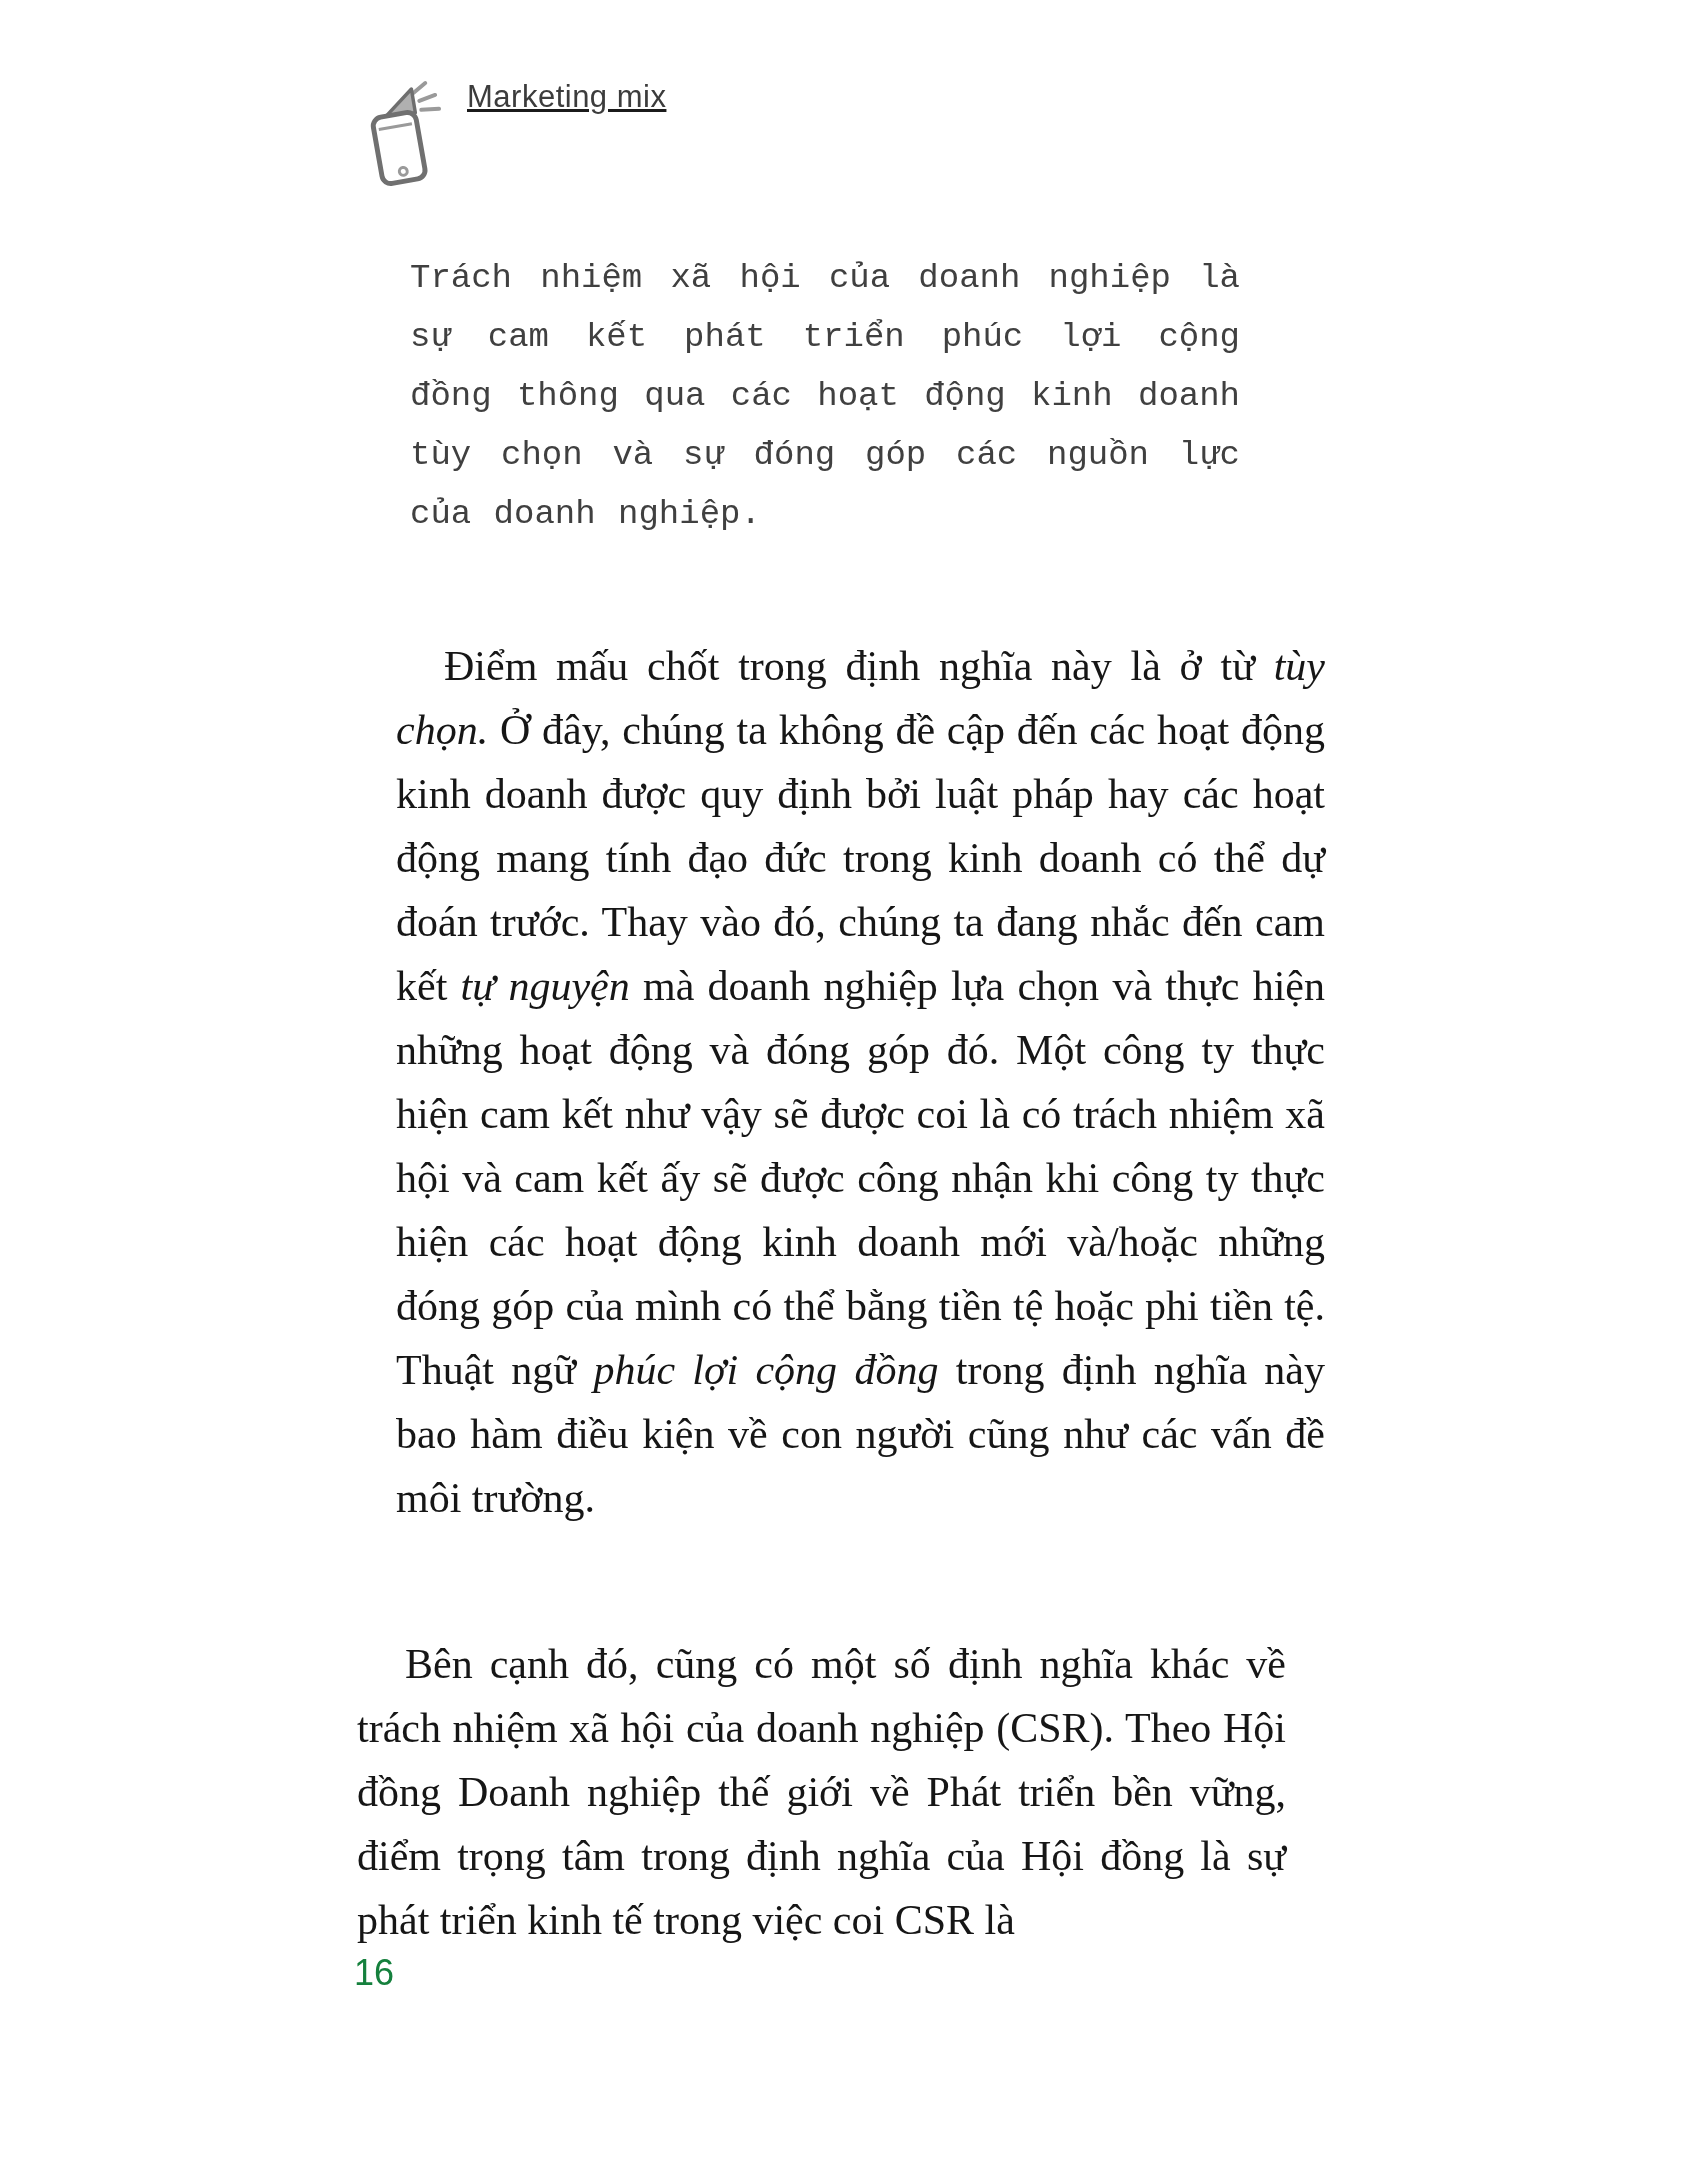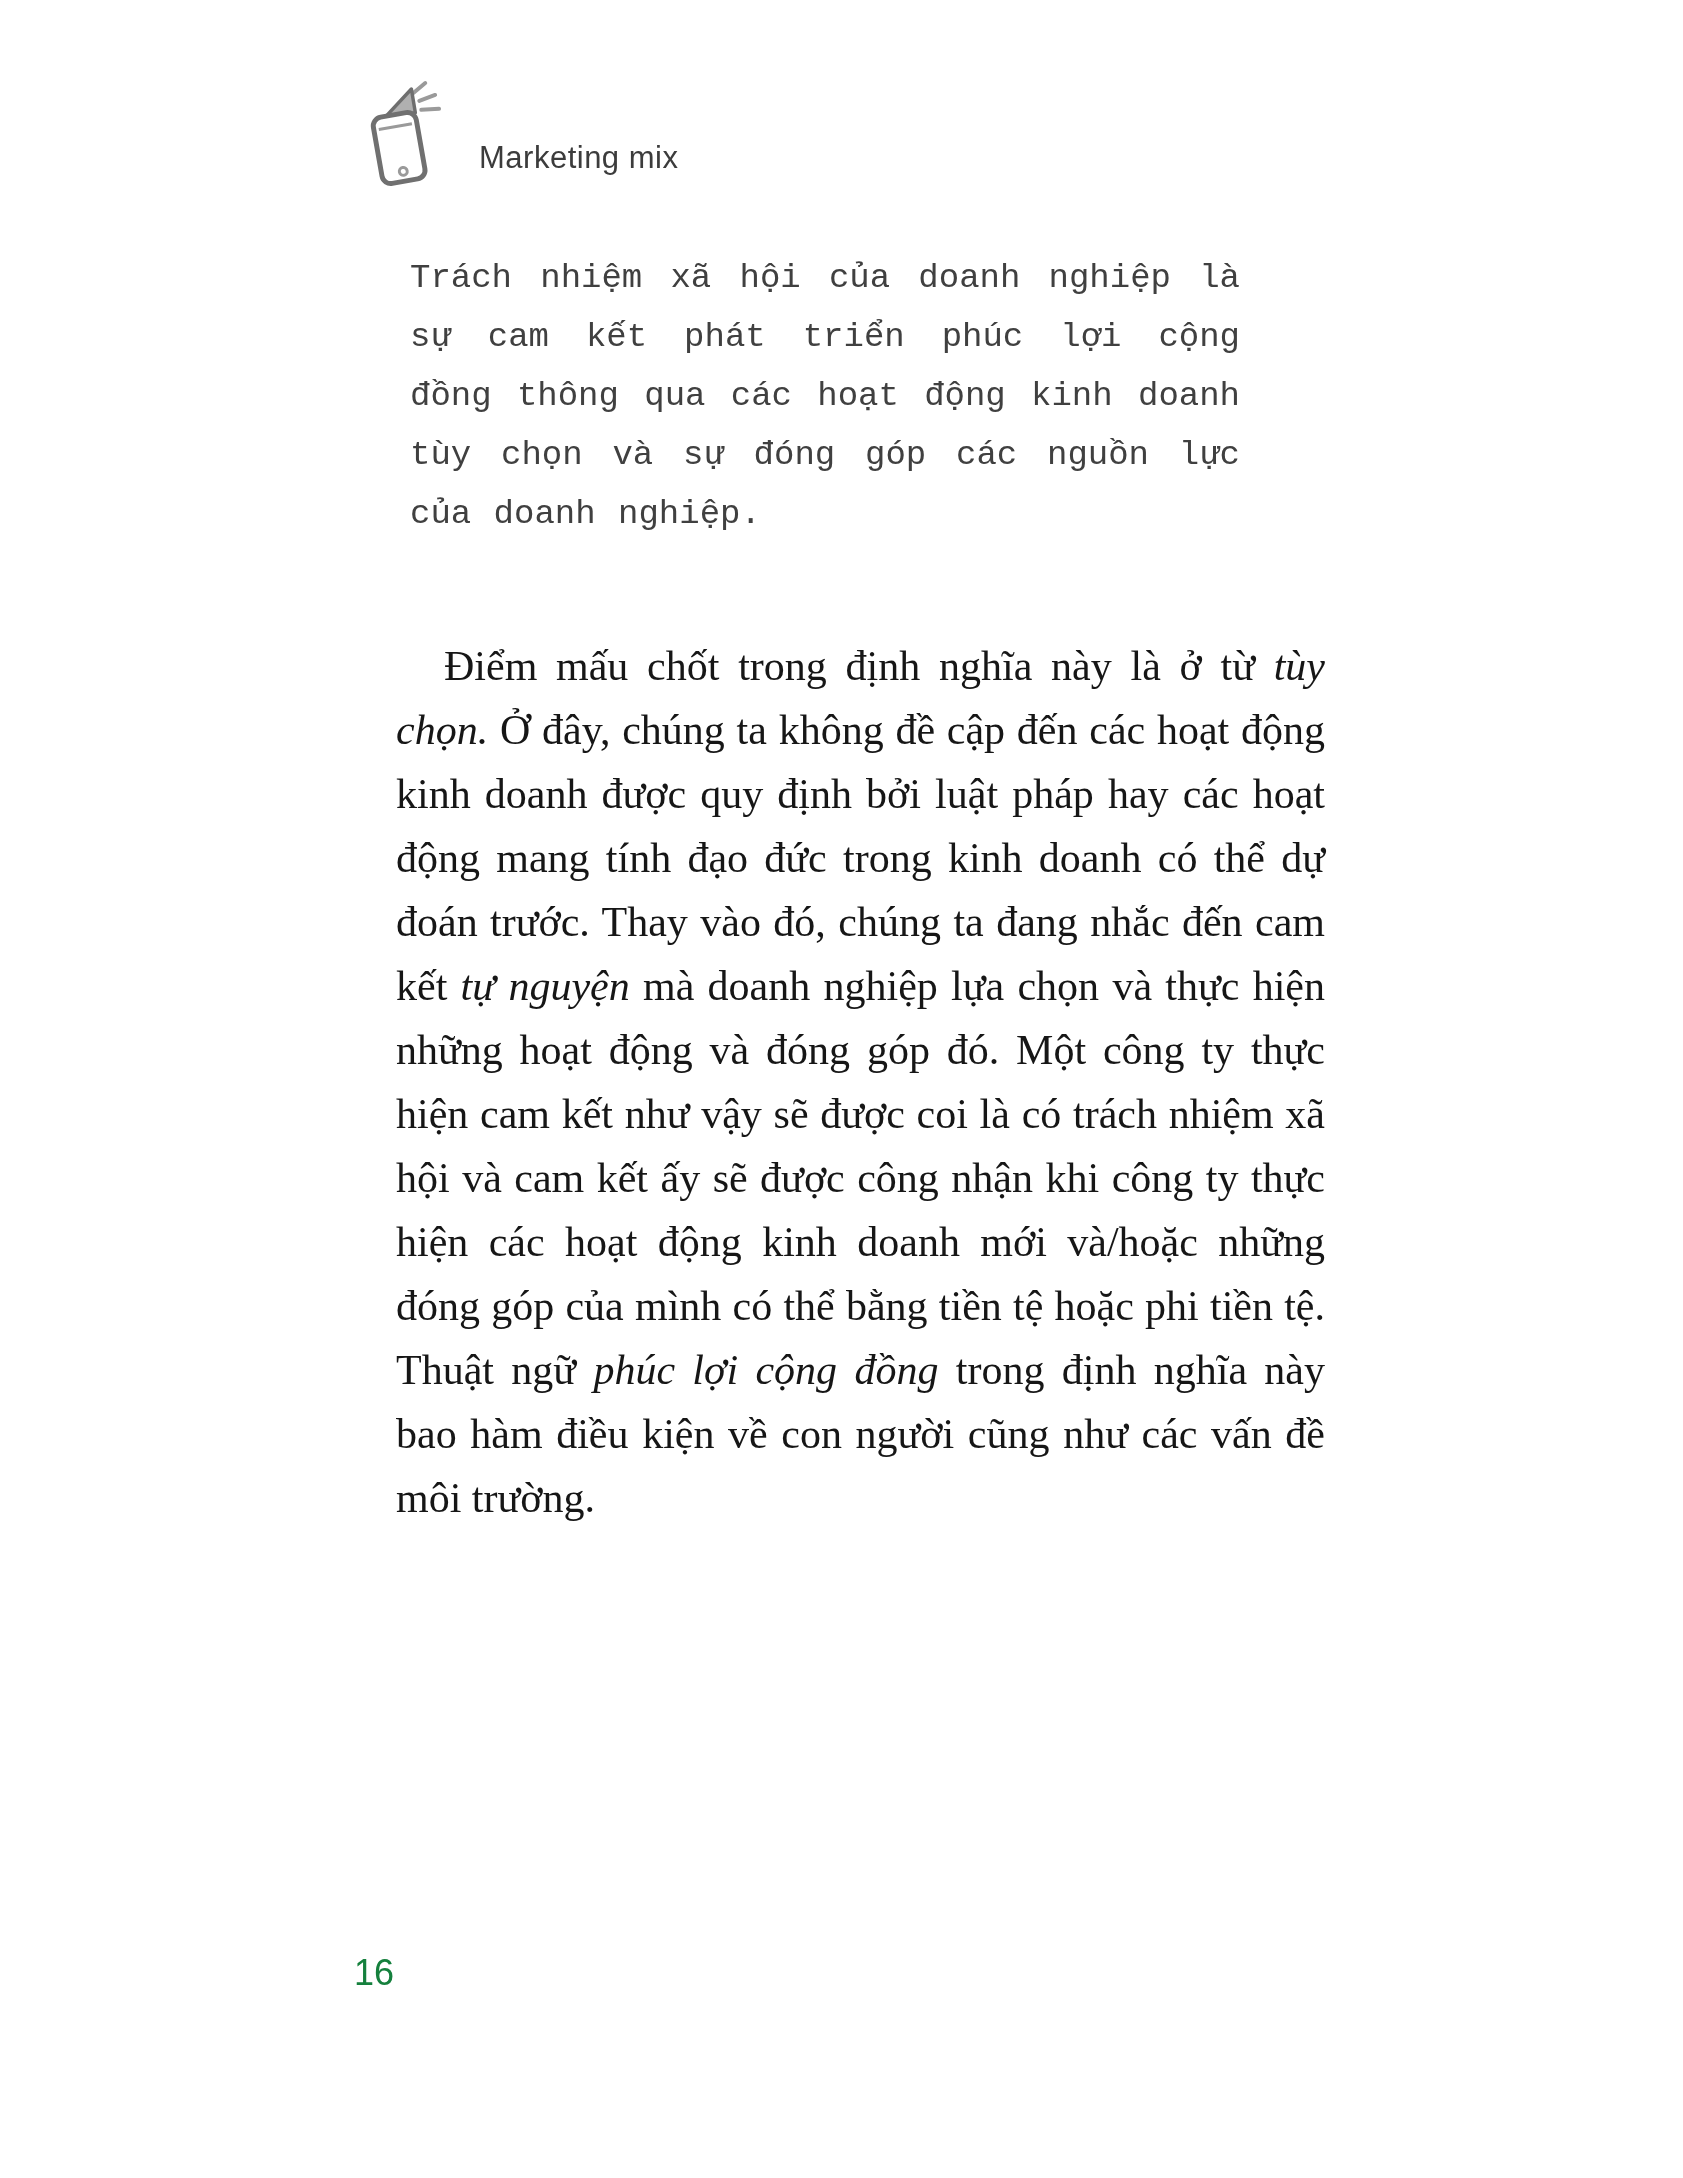--- a/index.html
+++ b/index.html
@@ -9,22 +9,22 @@
     background:#ffffff;
     margin:0 auto;
     overflow:hidden;
     font-family:"Liberation Serif", serif;
     color:#1b1b1b;
   }
   .header {
     position:absolute;
     top:79px; left:356px;
     display:flex;
-    align-items:flex-end;
-    gap:32px;
+    gap:20px;
+    text-decoration:underline;
   }
   .header .icon-wrap { width:91px; height:111px; }
   .header-title {
     font-family:"Liberation Sans", sans-serif;
     font-size:31px;
     color:#3c3c3c;
     letter-spacing:0.5px;
     padding-bottom:14px;
   }
   .quote {
@@ -84,17 +84,18 @@
     </div>
     <div class="header-title">Marketing mix</div>
   </div>
 
   <div class="quote">Trách nhiệm xã hội của doanh nghiệp là sự cam kết phát triển phúc lợi cộng đồng thông qua các hoạt động kinh doanh tùy chọn và sự đóng góp các nguồn lực của doanh nghiệp.</div>
 
   <div class="para p1">
     <span>Điểm mấu chốt trong định nghĩa này là ở từ </span><em>tùy chọn.</em><span> Ở đây, chúng ta không đề cập đến các hoạt động kinh doanh được quy định bởi luật pháp hay các hoạt động mang tính đạo đức trong kinh doanh có thể dự đoán trước. Thay vào đó, chúng ta đang nhắc đến cam kết </span><em>tự nguyện</em><span> mà doanh nghiệp lựa chọn và thực hiện những hoạt động và đóng góp đó. Một công ty thực hiện cam kết như vậy sẽ được coi là có trách nhiệm xã hội và cam kết ấy sẽ được công nhận khi công ty thực hiện các hoạt động kinh doanh mới và/hoặc những đóng góp của mình có thể bằng tiền tệ hoặc phi tiền tệ. Thuật ngữ </span><em>phúc lợi cộng đồng</em><span> trong định nghĩa này bao hàm điều kiện về con người cũng như các vấn đề môi trường.</span>
   </div>
 
+  <div class="para p2">Bên cạnh đó, cũng có một số định nghĩa khác về trách nhiệm xã hội của doanh nghiệp (CSR). Theo Hội đồng Doanh nghiệp thế giới về Phát triển bền vững, điểm trọng tâm trong định nghĩa của Hội đồng là sự phát triển kinh tế trong việc coi CSR là</div>
 
   <div class="page-number">16</div>
 
 </div>
 
 
 </body></html>

